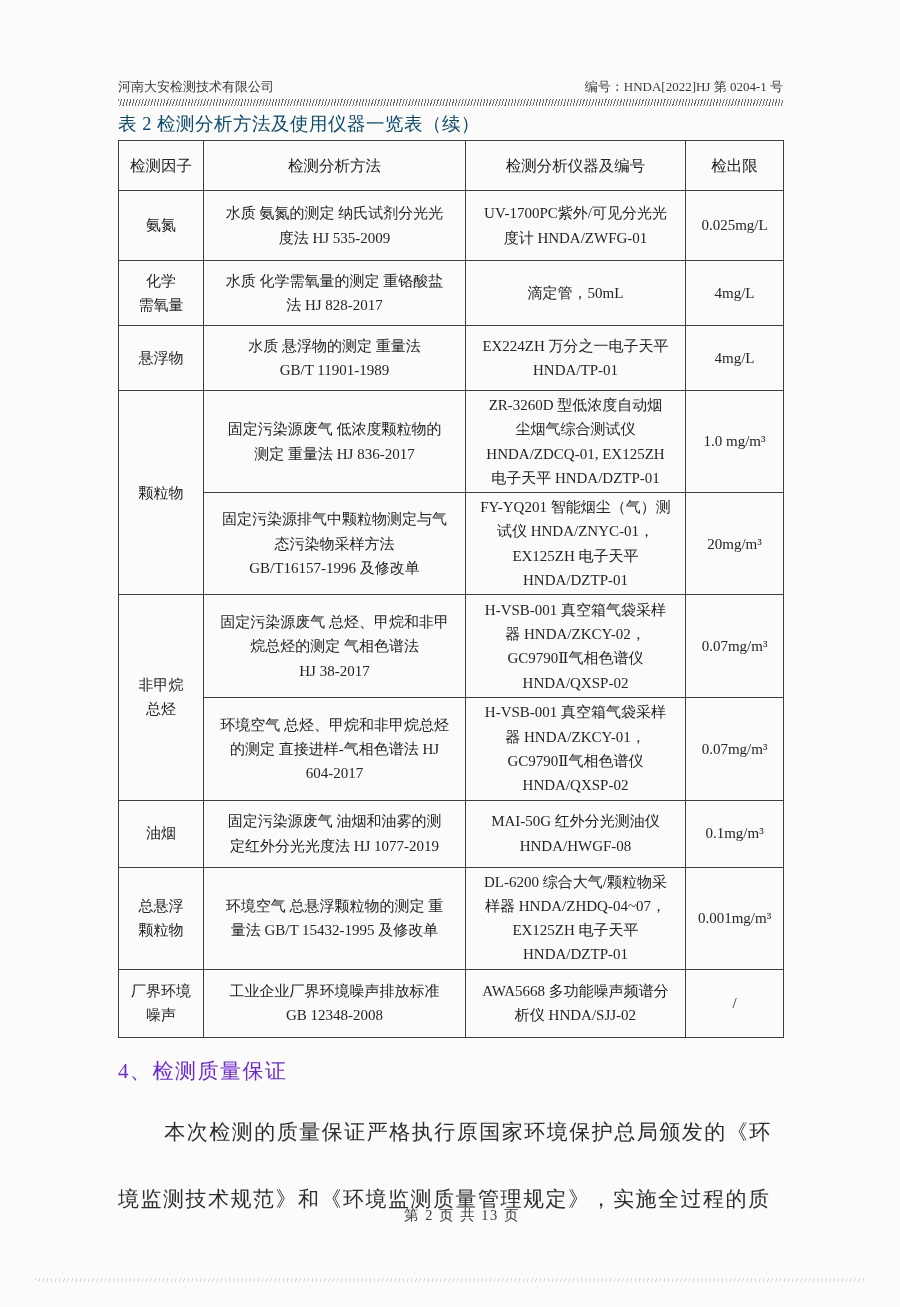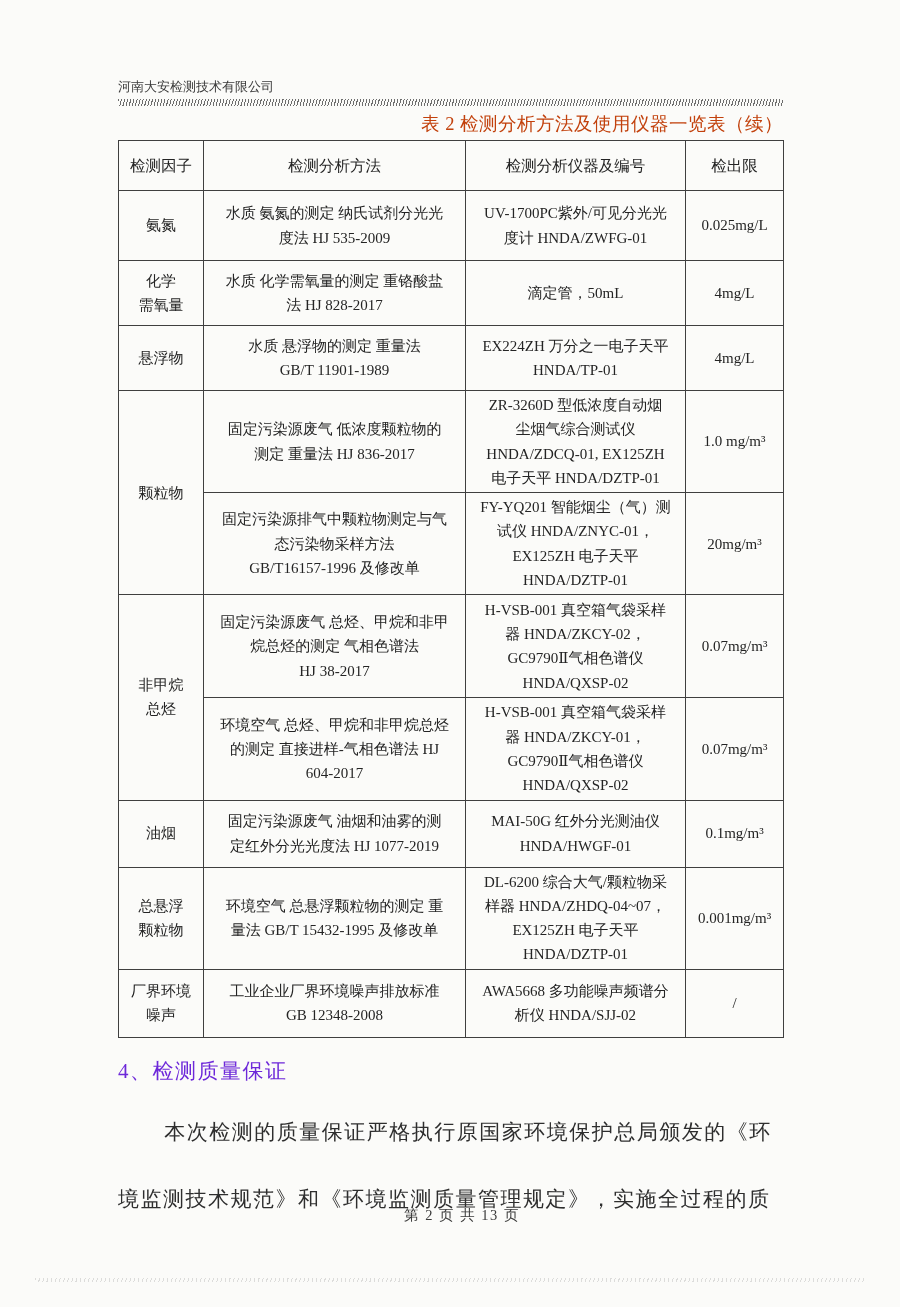--- a/index.html
+++ b/index.html
@@ -8,21 +8,21 @@
     background:#fbfbf9;
     box-sizing:border-box; padding:78px 117px 0 118px;
     font-family:"Liberation Serif","DejaVu Serif",serif;
     color:#2b2b2b; overflow:hidden;
   }
   .header { display:flex; justify-content:space-between; align-items:baseline; font-size:13px; color:#3a3a3a; }
   .hatch-rule {
     height:7px; margin-top:3px; opacity:.8;
     background:repeating-linear-gradient(105deg,#4a4a4a 0,#4a4a4a 1px,transparent 1px,transparent 3px);
   }
-  .table-title { text-align:right; font-size:18.5px; margin-top:5px; letter-spacing:.5px; color:#c2410c; }
+  .table-title { text-align:left; font-size:18.5px; margin-top:5px; letter-spacing:.5px; color:#0c4a6e; }
   table.method-table { border-collapse:collapse; width:665px; margin-top:4px; table-layout:fixed; }
   .method-table th, .method-table td {
     border:1.5px solid #3f3f3f; text-align:center; vertical-align:middle;
     font-size:15px; line-height:1.62; padding:2px 5px;
     white-space:pre-line; color:#242424; font-weight:normal; overflow:hidden;
   }
   .method-table thead tr { height:50px; }
   .method-table thead th { font-size:15.5px; }
   .section-heading { font-size:21px; margin-top:19px; letter-spacing:1.5px; color:#6d28d9; }
   .body-para {
@@ -35,20 +35,21 @@
     background:repeating-linear-gradient(105deg,#8d8d8d 0,#8d8d8d 1px,transparent 1px,transparent 4px);
   }
 </style>
 </head>
 <body>
 
 <div class="page">
 
   <div class="header">
     <span>河南大安检测技术有限公司</span>
+    <span>编号：HNDA[2022]HJ 第 0204-1 号</span>
   </div>
 
   <div class="hatch-rule"></div>
 
   <div class="table-title">表 2 检测分析方法及使用仪器一览表（续）</div>
 
   <table class="method-table">
     <colgroup>
       <col style="width:85px">
         <col style="width:262px">
@@ -128,21 +129,21 @@
 器 HNDA/ZKCY-01，
 GC9790Ⅱ气相色谱仪
 HNDA/QXSP-02</td>
         <td>0.07mg/m³</td>
       </tr>
       <tr style="height:67px">
         <td>油烟</td>
         <td>固定污染源废气 油烟和油雾的测
 定红外分光光度法 HJ 1077-2019</td>
         <td>MAI-50G 红外分光测油仪
-HNDA/HWGF-01</td>
+HNDA/HWGF-08</td>
         <td>0.1mg/m³</td>
       </tr>
       <tr style="height:95px">
         <td>总悬浮
 颗粒物</td>
         <td>环境空气 总悬浮颗粒物的测定 重
 量法 GB/T 15432-1995 及修改单</td>
         <td>DL-6200 综合大气/颗粒物采
 样器 HNDA/ZHDQ-04~07，
 EX125ZH 电子天平

